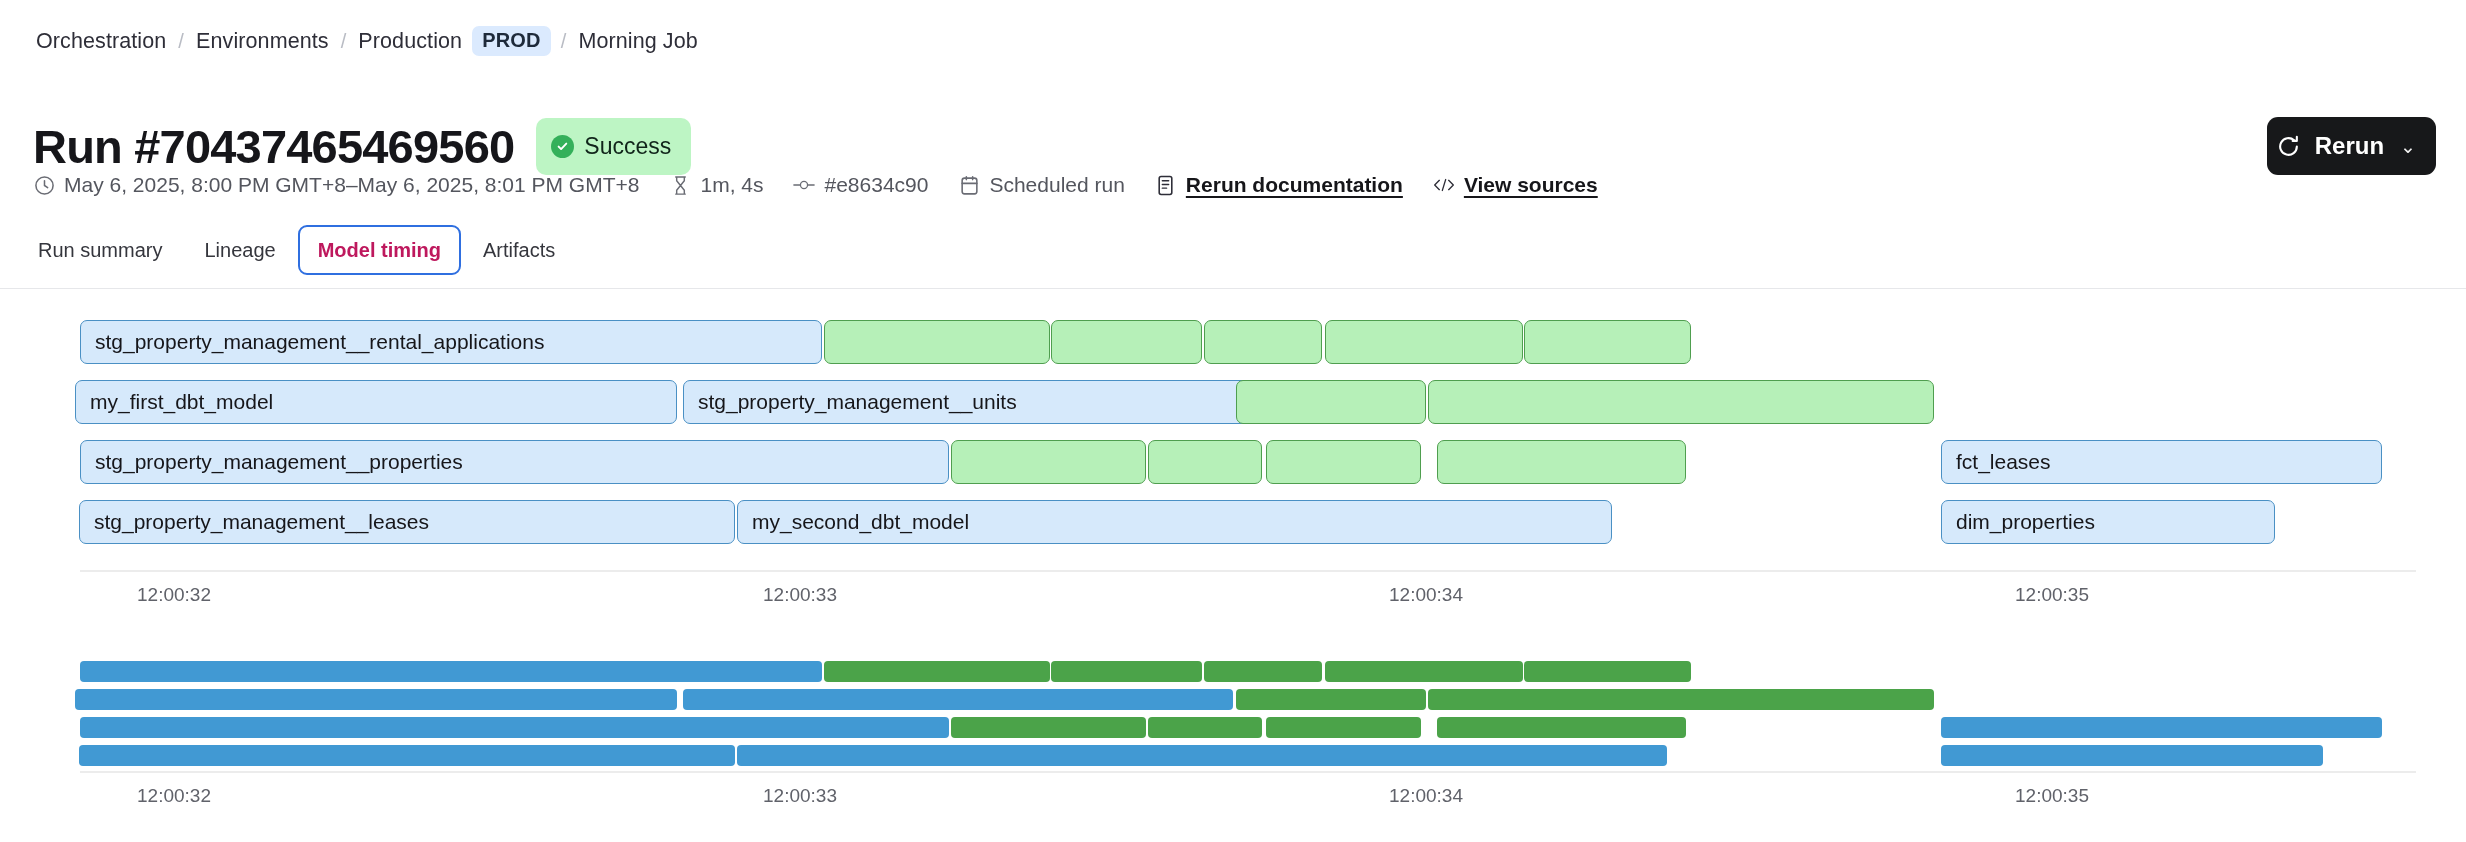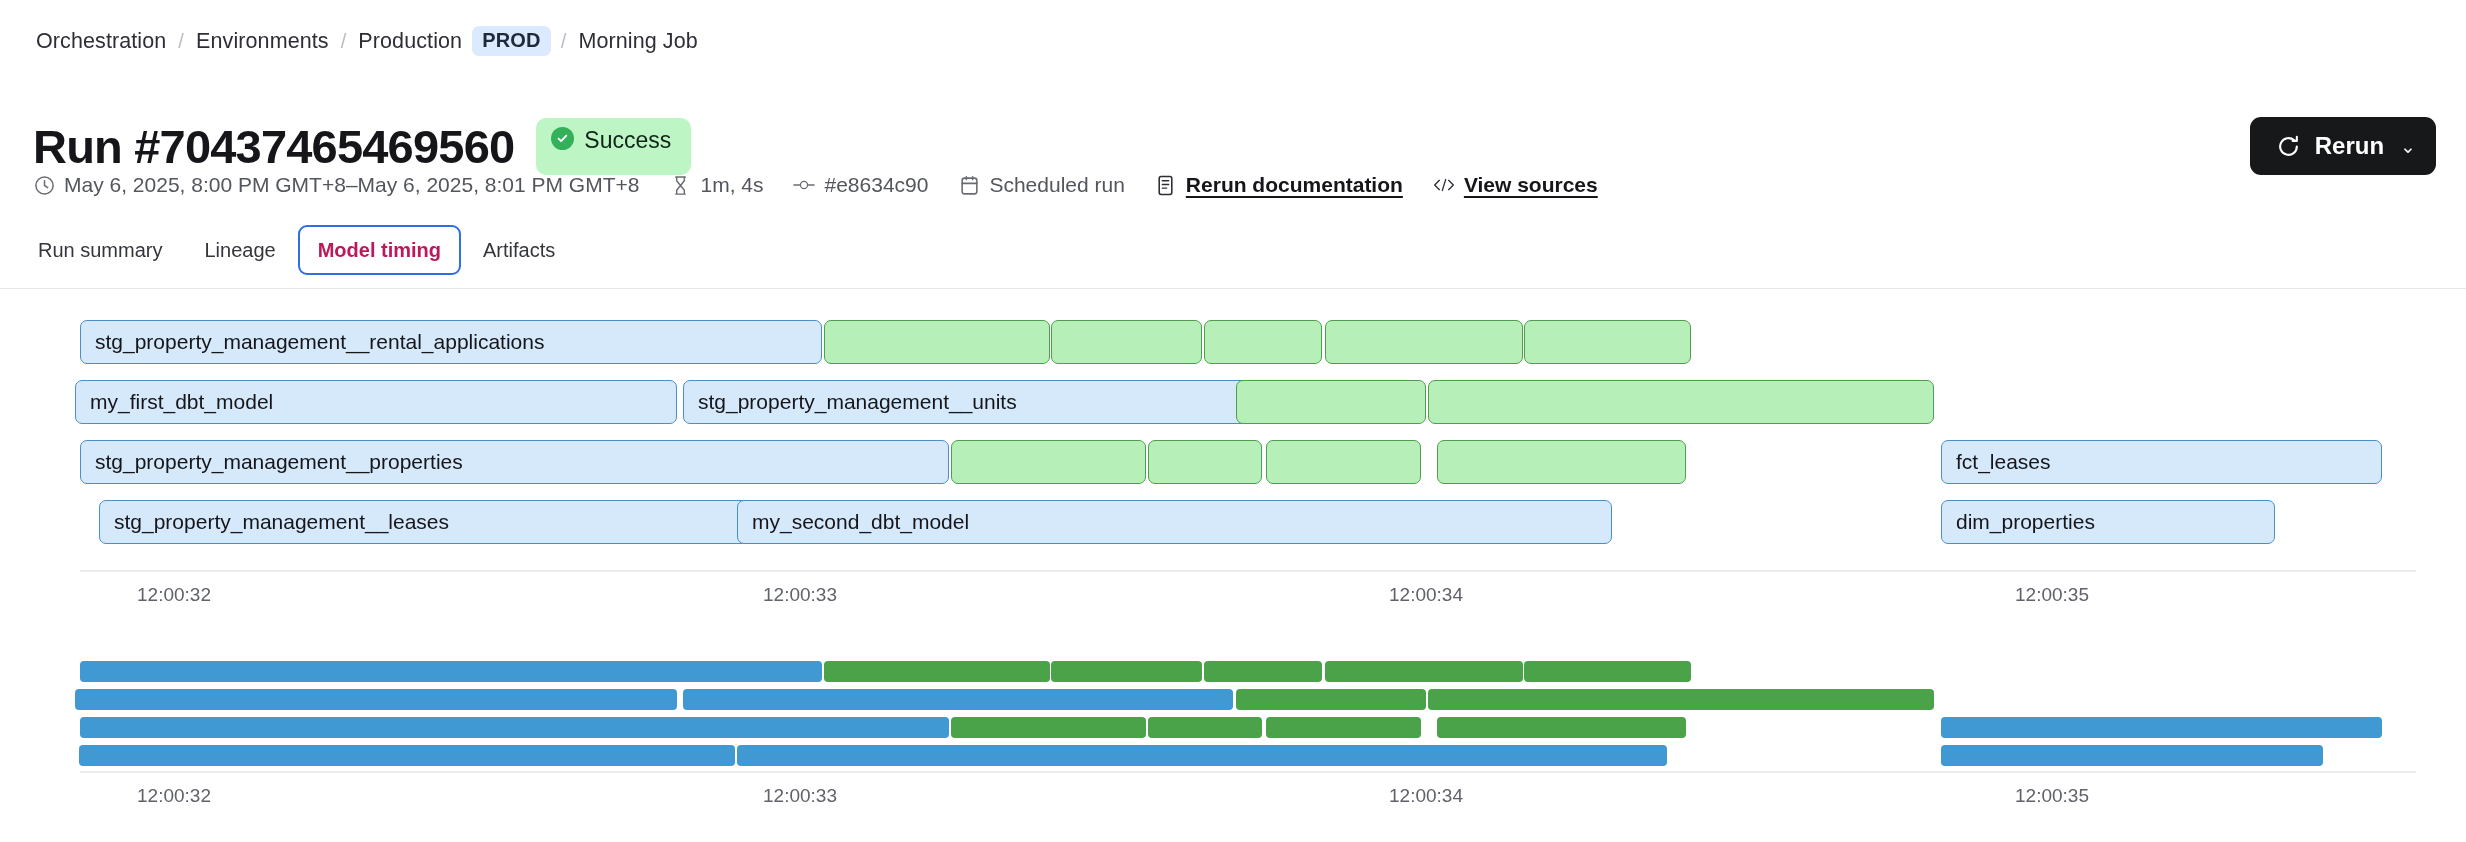--- a/index.html
+++ b/index.html
@@ -34,21 +34,21 @@
   
   .title-row {
     position: absolute; left: 33px; top: 92px;
     display: flex; align-items: center; gap: 22px;
   }
   .run-title {
     font-size: 47px; font-weight: 700; letter-spacing: -.8px;
     color: #16161a; line-height: 1;
   }
   .status-pill {
-    display: inline-flex; align-items: flex-start; gap: 10px;
+    display: inline-flex; align-items: center; gap: 10px;
     background: #bdf5c4; border-radius: 10px;
     padding: 9px 20px 10px 15px; height: 57px;
     font-size: 23px; color: #10241a; font-weight: 400;
   }
   .check-circle {
     width: 23px; height: 23px; border-radius: 50%;
     background: #34b05a; display: inline-flex;
     align-items: center; justify-content: center; flex: 0 0 auto;
   }
   .check-circle svg { display: block; }
@@ -68,21 +68,21 @@
     font-weight: 700; cursor: pointer;
   }
   .meta-item.code .ico { font-family: "Liberation Mono", monospace; font-size: 17px; color: #2e2e38; }
 
   
   .rerun-btn {
     position: absolute; right: 30px; top: 117px;
     background: #17181a; color: #fff;
     border-radius: 11px; height: 58px;
     display: flex; align-items: center; gap: 14px;
-    padding: 0 20px 0 26px; cursor: pointer;
+    padding: 0 20px 0 9px; cursor: pointer;
     font-size: 24px; font-weight: 700;
   }
   .rerun-btn .chev { font-size: 19px; font-weight: 400; opacity: .95; margin-left: 2px;}
   .rerun-btn svg { display: block; }
 
   
   .tabs {
     position: absolute; left: 18px; top: 225px;
     display: flex; align-items: center; gap: 2px;
   }
@@ -269,21 +269,21 @@
           </div>
           <div class="bar green" style="left: 951px; width: 195px;"></div>
           <div class="bar green" style="left: 1148px; width: 114px;"></div>
           <div class="bar green" style="left: 1266px; width: 155px;"></div>
           <div class="bar green" style="left: 1437px; width: 249px;"></div>
           <div class="bar" style="left: 1941px; width: 441px;">
             <span>fct_leases</span>
           </div>
         </div>
         <div class="row" style="top: 200px;">
-          <div class="bar" style="left: 79px; width: 656px; margin-left: 20px;">
+          <div class="bar" style="left: 79px; width: 656px;">
             <span>stg_property_management__leases</span>
           </div>
           <div class="bar" style="left: 737px; width: 875px;">
             <span>my_second_dbt_model</span>
           </div>
           <div class="bar" style="left: 1941px; width: 334px;">
             <span>dim_properties</span>
           </div>
         </div>
       </div>

